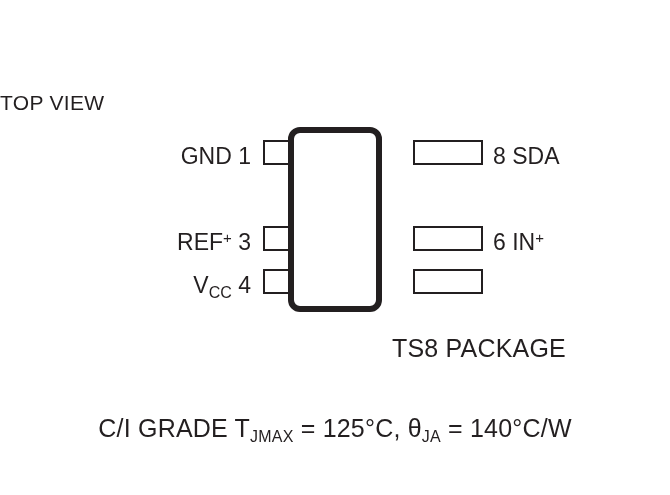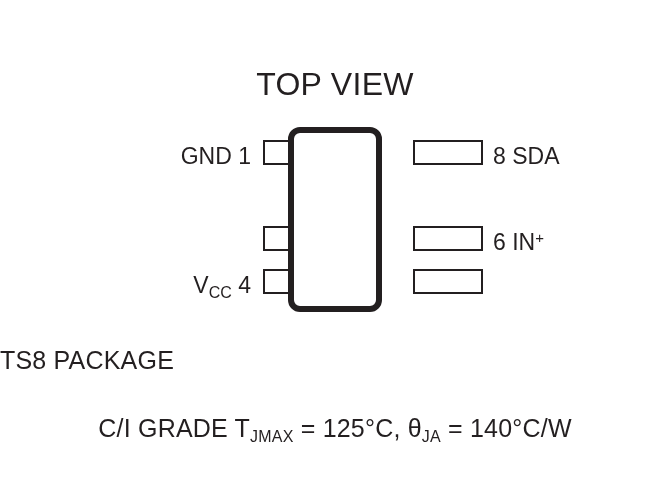--- a/index.html
+++ b/index.html
@@ -12,25 +12,24 @@
     height: 495px;
     position: relative;
     font-family: "Liberation Sans", sans-serif;
     color: #231f20;
     overflow: hidden;
   }
 
   
   #top-view-title {
     position: absolute;
-    top: 68px;
+    top: 92px;
     left: 0;
     width: 670px;
-    text-align: center;
-    font-size: 32px;
+    font-size: 21px;
     letter-spacing: 0.3px;
     line-height: 1;
   }
 
   
   #package-drawing {
     position: absolute;
     top: 127px;
     left: 0;
     width: 670px;
@@ -104,22 +103,21 @@
     font-size: 16px;
     vertical-align: -5px;
   }
 
   
   #caption {
     position: absolute;
     top: 332px;
     left: 0;
     width: 566px;
-    text-align: left;
-    margin-top: 12px;
+    text-align: right;
   }
   #caption .cap-line {
     font-size: 25px;
     line-height: 33px;
     letter-spacing: 0.2px;
   }
 
   #thermal-line {
     position: absolute;
     top: 412px;
@@ -143,20 +141,21 @@
 
   <div class="lead-row r1">
     <div class="pin-label left"><span>GND</span><span class="sup"></span><span class="sub"></span>&nbsp;<span>1</span></div>
     <div class="lead left"></div>
     <div class="lead right"></div>
     <div class="pin-label right"><span>8</span>&nbsp;<span>SDA</span><span class="sup"></span></div>
   </div>
 
 
   <div class="lead-row r3">
+    <div class="pin-label left"><span>REF</span><span class="sup">+</span><span class="sub"></span>&nbsp;<span>3</span></div>
     <div class="lead left"></div>
     <div class="lead right"></div>
     <div class="pin-label right"><span>6</span>&nbsp;<span>IN</span><span class="sup">+</span></div>
   </div>
 
   <div class="lead-row r4">
     <div class="pin-label left"><span>V</span><span class="sup"></span><span class="sub">CC</span>&nbsp;<span>4</span></div>
     <div class="lead left"></div>
     <div class="lead right"></div>
   </div>

